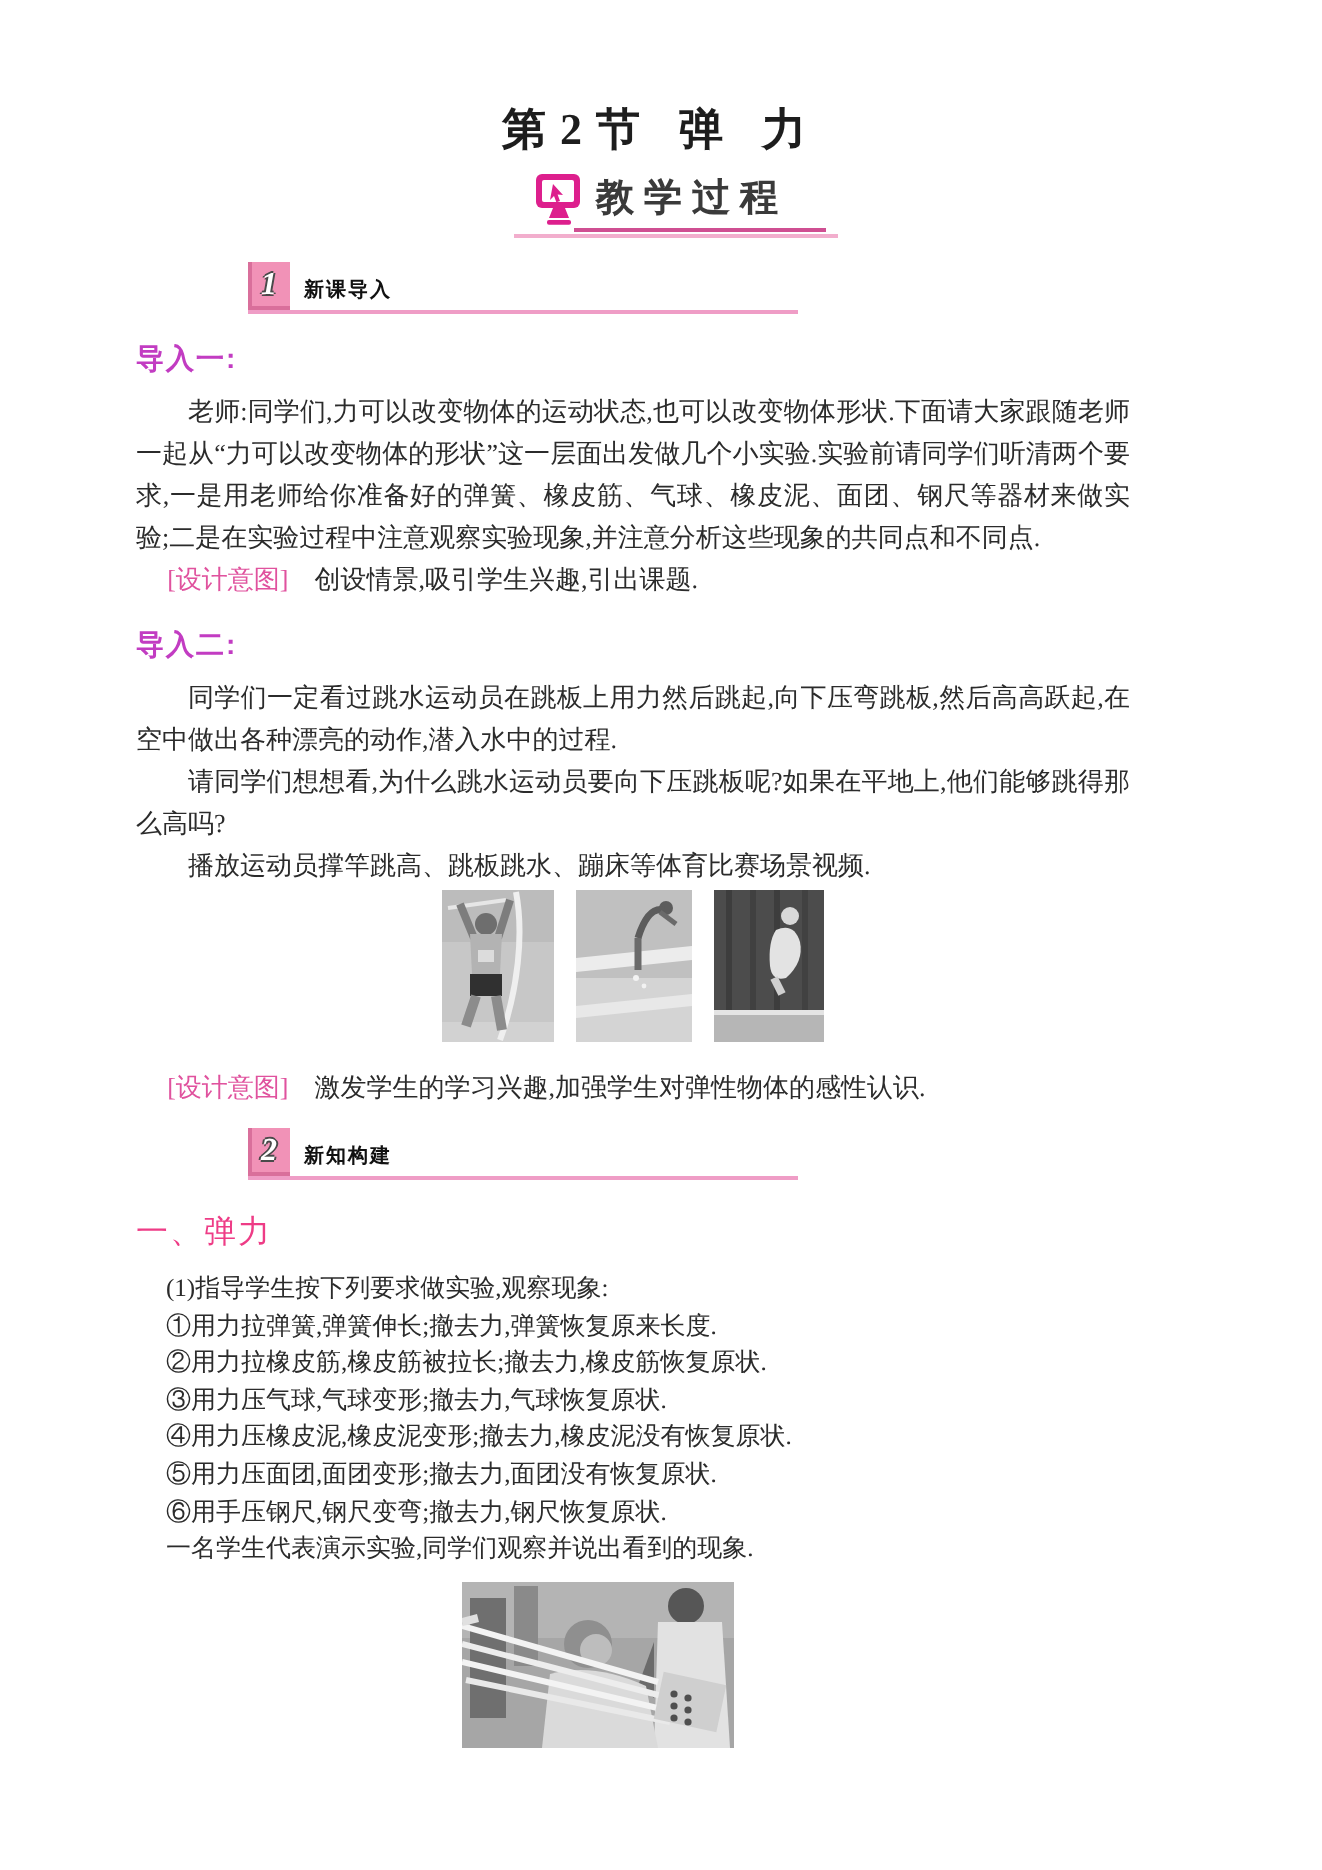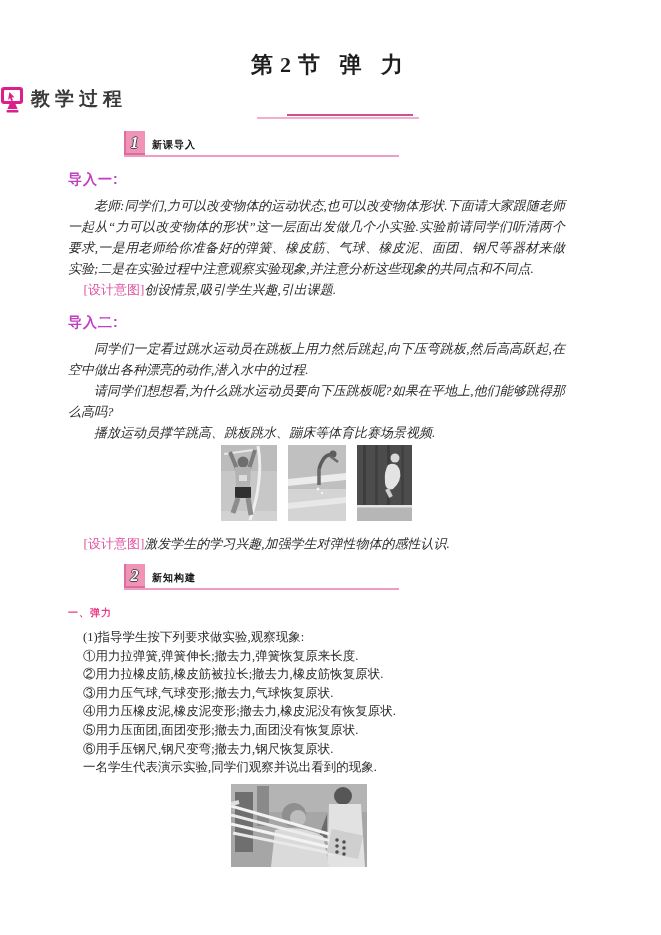--- a/index.html
+++ b/index.html
@@ -13,21 +13,21 @@
   
   .doc-title{
     margin:0;padding-top:50px;text-align:center;
     font-size:22px;font-weight:bold;letter-spacing:7px;color:#1d1d1d;
     font-family:"Liberation Serif","DejaVu Serif",serif;
   }
 
   
   .banner{position:relative;margin-top:5px;height:36px;}
   .banner-inner{
-    display:flex;align-items:center;height:28px;
+    display:flex;justify-content:center;align-items:center;height:28px;
   }
   .monitor{width:25px;height:27px;display:inline-block;margin-right:6px;}
   .banner-label{
     font-size:19px;font-weight:600;letter-spacing:5px;color:#3a3a3a;
   }
   .banner-ul{position:absolute;left:50%;height:2px;}
   .banner-ul.dark{top:29px;width:126px;margin-left:-44px;background:#cf4f92;}
   .banner-ul.light{top:32px;width:162px;margin-left:-74px;background:#f2aecd;}
 
   
@@ -49,35 +49,35 @@
     text-shadow:-1px 0 0 #4a4a4a,1px 0 0 #4a4a4a,0 -1px 0 #4a4a4a,0 1px 0 #4a4a4a;
   }
   .sec-title{font-size:10px;font-weight:bold;color:#111;margin:0 0 3px 7px;letter-spacing:1px;}
 
   
   .intro-label{
     margin:14px 0 0 0;font-size:14px;font-weight:bold;color:#c23cc2;
     font-family:"Liberation Sans","DejaVu Sans",sans-serif;letter-spacing:1px;
   }
   .topic{
-    margin:16px 0 0 0;font-size:10px;font-weight:bold;color:#ee3c86;
+    margin:16px 0 0 0;font-size:16px;font-weight:normal;color:#ee3c86;
     font-family:"Liberation Sans","DejaVu Sans",sans-serif;letter-spacing:1px;
   }
 
   
   .para{
     margin:6px 0 0 0;font-size:13px;line-height:21px;text-align:justify;
-    text-indent:2em;color:#2b2b2b;font-style:italic;
+    text-indent:2em;color:#2b2b2b;
   }
   .para.tight{margin-top:0;}
   .design-line{
     margin:0;font-size:13px;line-height:21px;text-indent:1.2em;color:#2b2b2b;
   }
   .design-tag{color:#e0529e;}
-  .design-text{font-style:italic;}
+  .design-text{margin-left:13px;}
 
   
   .photo-row{
     margin-top:2px;display:flex;justify-content:center;align-items:flex-start;gap:11px;
   }
   .photo{display:block;}
   .photo svg{display:block;}
   .bottom-photo{margin:7px 0 0 163px;width:136px;height:83px;}
 
   

